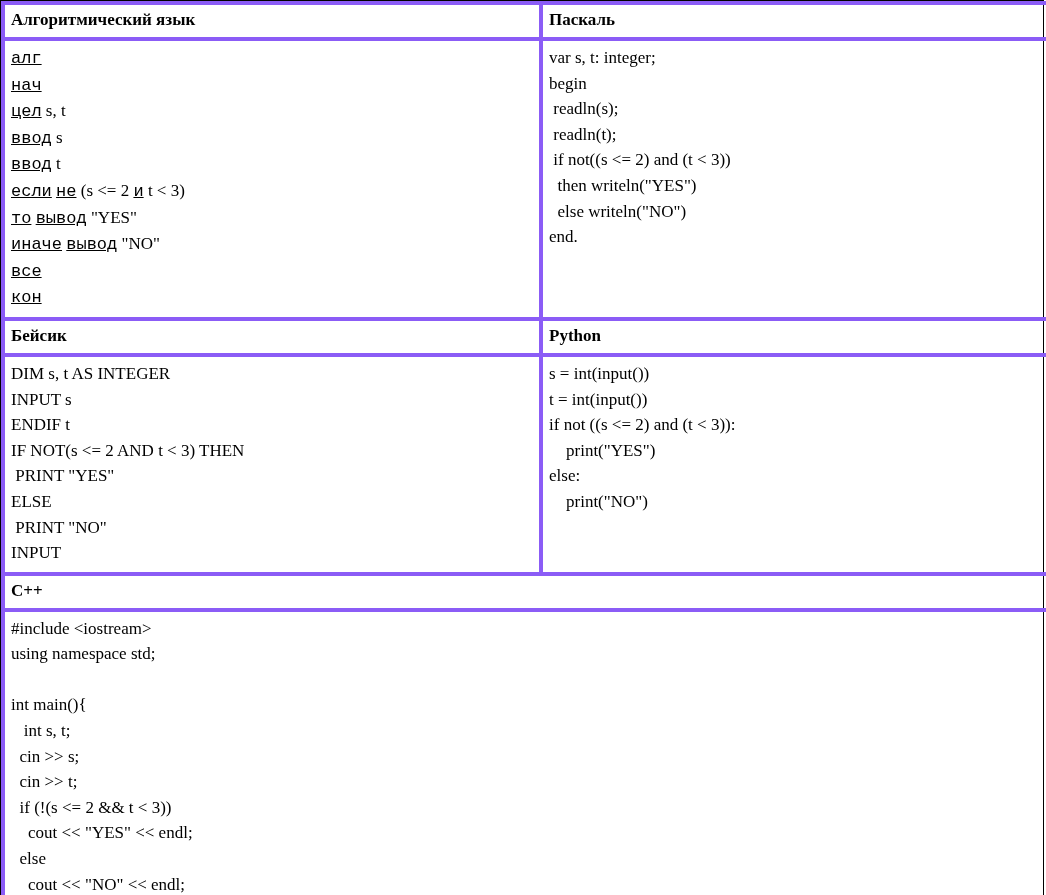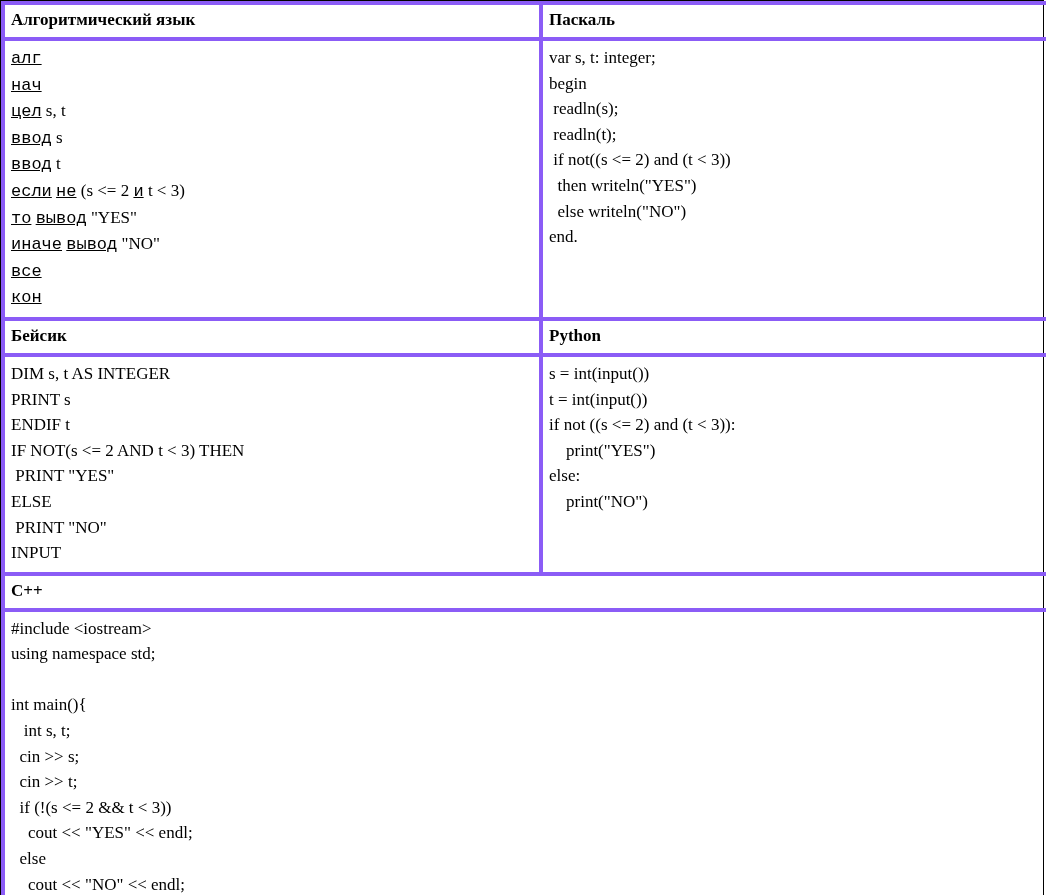--- a/index.html
+++ b/index.html
@@ -70,21 +70,21 @@
         <td class="col-right cell-body">
           <div class="code" id="pascal-code"><span class="ln nowrap">var s, t: integer;</span><span class="ln nowrap">begin</span><span class="ln nowrap"> readln(s);</span><span class="ln nowrap"> readln(t);</span><span class="ln nowrap"> if not((s &lt;= 2) and (t &lt; 3))</span><span class="ln nowrap">  then writeln("YES")</span><span class="ln nowrap">  else writeln("NO")</span><span class="ln nowrap">end.</span></div>
         </td>
       </tr>
       <tr>
         <td class="col-left hdr">Бейсик</td>
         <td class="col-right hdr">Python</td>
       </tr>
       <tr>
         <td class="col-left cell-body">
-          <div class="code" id="basic-code"><span class="ln nowrap">DIM s, t AS INTEGER</span><span class="ln nowrap">PRINT s</span><span class="ln nowrap">ENDIF t</span><span class="ln nowrap">IF NOT(s &lt;= 2 AND t &lt; 3) THEN</span><span class="ln nowrap"> PRINT "YES"</span><span class="ln nowrap">ELSE</span><span class="ln nowrap"> PRINT "NO"</span><span class="ln nowrap">INPUT</span></div>
+          <div class="code" id="basic-code"><span class="ln nowrap">DIM s, t AS INTEGER</span><span class="ln nowrap">INPUT s</span><span class="ln nowrap">ENDIF t</span><span class="ln nowrap">IF NOT(s &lt;= 2 AND t &lt; 3) THEN</span><span class="ln nowrap"> PRINT "YES"</span><span class="ln nowrap">ELSE</span><span class="ln nowrap"> PRINT "NO"</span><span class="ln nowrap">INPUT</span></div>
         </td>
         <td class="col-right cell-body">
           <div class="code" id="python-code"><span class="ln nowrap">s = int(input())</span><span class="ln nowrap">t = int(input())</span><span class="ln nowrap">if not ((s &lt;= 2) and (t &lt; 3)):</span><span class="ln nowrap">    print("YES")</span><span class="ln nowrap">else:</span><span class="ln nowrap">    print("NO")</span></div>
         </td>
       </tr>
       <tr>
         <td class="hdr" colspan="2">C++</td>
       </tr>
       <tr>
         <td class="cell-body" colspan="2">

